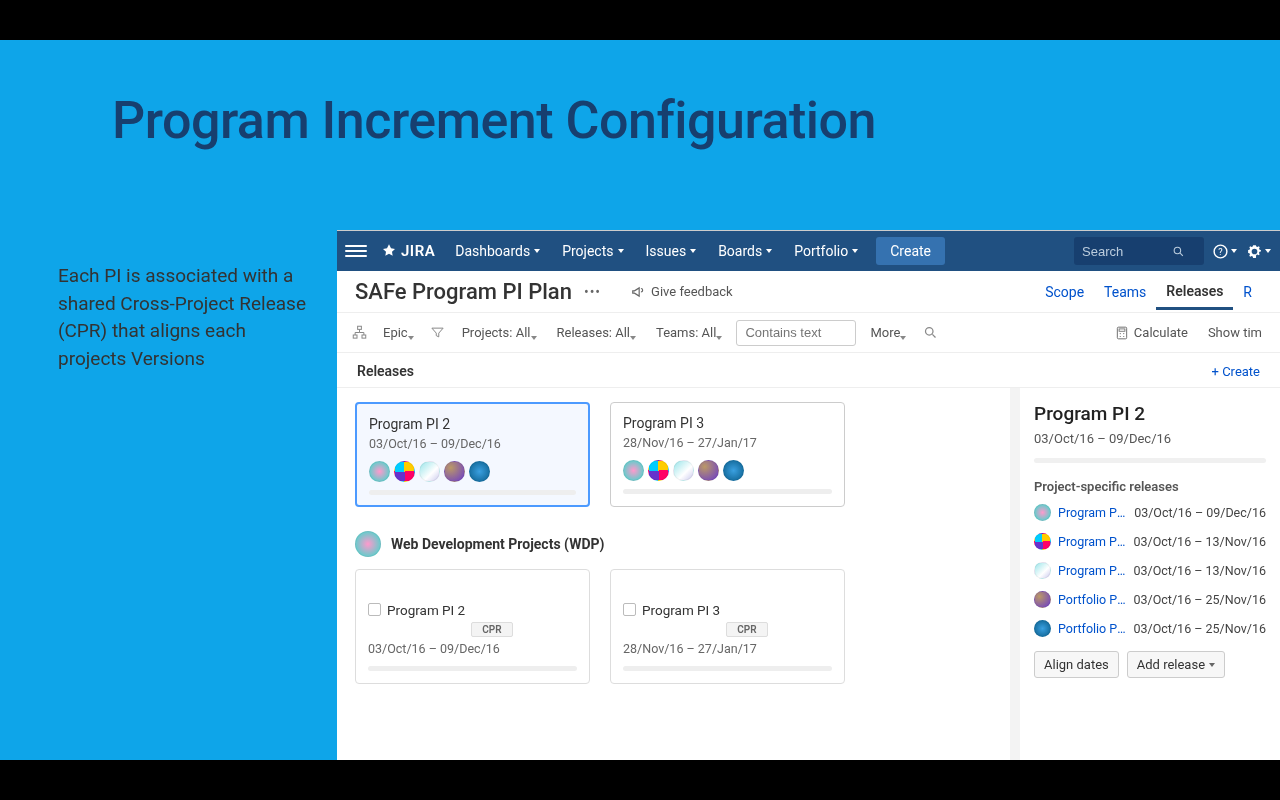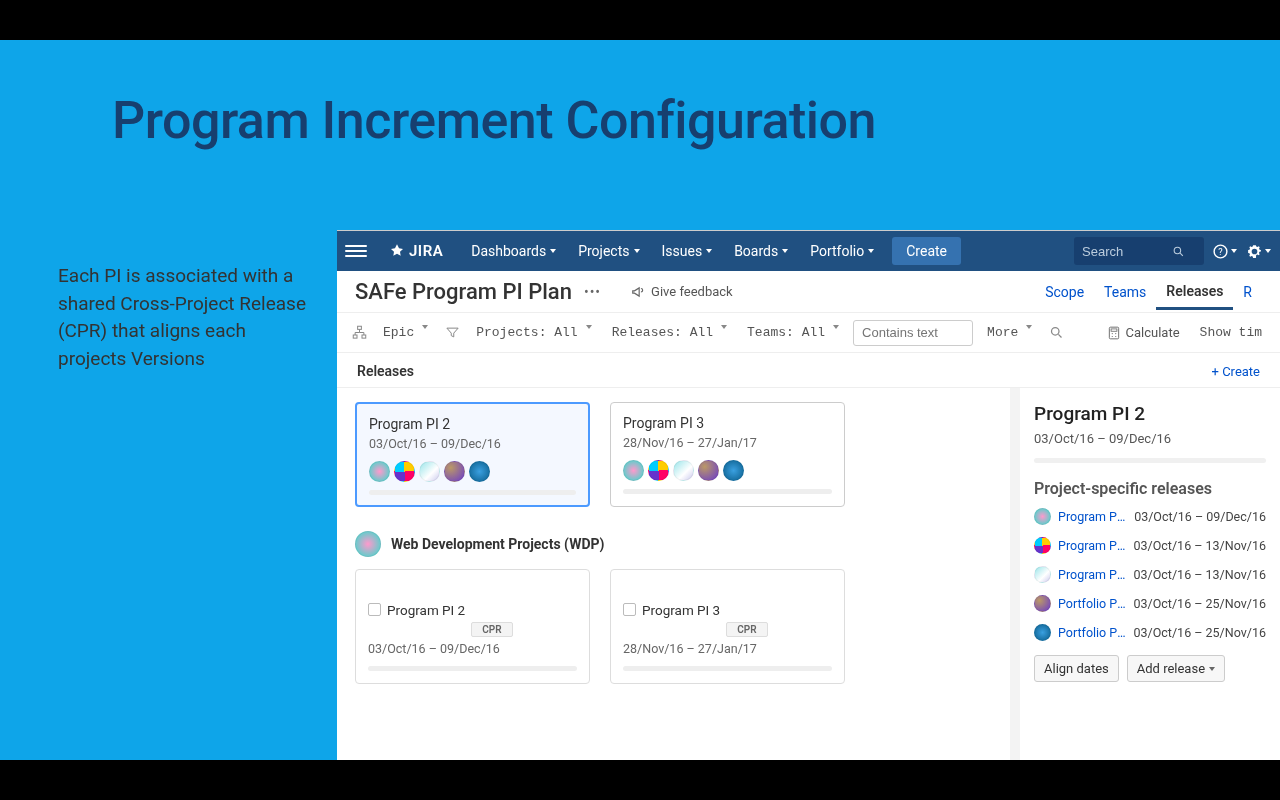--- a/index.html
+++ b/index.html
@@ -64,21 +64,21 @@
   .topbar {
     background: #205081;
     height: 40px;
     display: flex;
     align-items: center;
     color: #fff;
     padding: 0 8px;
   }
   .hamburger { width: 22px; height: 22px; display:flex; flex-direction:column; justify-content:space-around; padding:4px 0; margin-right:4px; cursor:pointer;}
   .hamburger span { height:2px; background:#fff; border-radius:1px; }
-  .logo { display:flex; align-items:center; gap:4px; font-weight:600; font-size:15px; margin: 0 18px; letter-spacing:0.5px; }
+  .logo { display:flex; align-items:center; gap:4px; font-weight:600; font-size:15px; margin: 0 10px; letter-spacing:0.5px; }
   .logo svg { width:16px; height:16px; }
   .nav { display:flex; align-items:center; gap:2px; }
   .nav-item { padding: 0 10px; height:40px; display:flex; align-items:center; gap:4px; cursor:pointer; font-size:14px; }
   .caret-down { width:0; height:0; border-left:3px solid transparent; border-right:3px solid transparent; border-top:4px solid #fff; }
   .btn-create { background:#3572b0; padding:6px 14px; border-radius:3px; margin-left:8px; cursor:pointer; font-size:14px; }
   .spacer { flex:1; }
   .search-box { background:#173f6f; border-radius:3px; height:28px; width:130px; display:flex; align-items:center; padding:0 8px; color:#ccc; }
   .search-box input { background:transparent; border:none; color:#fff; font-size:13px; width:90px; outline:none; }
   .search-box input::placeholder { color:#bcd; }
   .search-icon-sm { width:13px; height:13px; }
@@ -96,21 +96,21 @@
   .subtab { color:#0052cc; padding:10px 10px; cursor:pointer; font-size:14px; }
   .subtab.active { color:#333; font-weight:600; border-bottom:3px solid #205081; padding-bottom:8px; }
   .subtab.cut { color:#0052cc; }
 
   .filterbar {
     display:flex; align-items:center; height:40px; padding:0 12px; border-bottom:1px solid #eee; gap:8px;
     color:#555; font-size:13px;
   }
   .filterbar .ficon { width:20px; height:20px; color:#888; display:flex; align-items:center; justify-content:center; }
   .filterbar .ficon svg { width:15px; height:15px; }
-  .pill { display:flex; align-items:flex-start; gap:8px; padding:4px 6px; cursor:pointer;font-family:Liberation Mono, monospace; }
+  .pill { display:flex; align-items:flex-end; gap:0; padding:4px 6px; cursor:pointer; }
   .pill .caret-down { border-top-color:#888; }
   .filterbar input.contains { border:1px solid #ccc; border-radius:3px; height:26px; padding:0 8px; width:120px; font-size:13px; }
   .filterbar .sicon { color:#888; cursor:pointer; }
   .filterbar .right { margin-left:auto; display:flex; align-items:center; gap:14px; }
   .calc { display:flex; align-items:center; gap:5px; cursor:pointer; color:#555; }
 
   .section-bar {
     display:flex; align-items:center; justify-content:space-between;
     padding:10px 20px 8px 20px; font-size:14px;
   }
@@ -147,21 +147,21 @@
   .card2 { width:235px; border:1px solid #ddd; border-radius:4px; padding:12px; cursor:pointer; }
   .card2 .row1 { display:flex; align-items:center; gap:6px; font-size:13.5px; color:#333; margin-bottom:4px;}
   .chk { width:13px; height:13px; border:1.5px solid #bbb; border-radius:2px; display:inline-block; }
   .badge { font-size:10px; background:#f4f4f4; border:1px solid #ddd; padding:1px 10px; border-radius:2px; color:#666; font-weight:600;margin-top:40px; }
   .card2 .cdate { font-size:12.5px; color:#666; margin-bottom:10px; }
 
   
   .rp-title { font-size:19px; font-weight:500; color:#222; margin-bottom:6px; }
   .rp-date { font-size:13px; color:#555; margin-bottom:12px; }
   .rp-bar { height:5px; background:#f0f0f0; border-radius:3px; margin-bottom:16px; }
-  .rp-sub { font-size:16px; font-weight:600; color:#555; margin-bottom:10px; }
+  .rp-sub { font-size:13px; font-weight:600; color:#555; margin-bottom:10px; }
   .rp-item { display:flex; align-items:center; gap:7px; font-size:12.5px; margin-bottom:12px; }
   .rp-item .av { width:17px; height:17px; flex-shrink:0; }
   .rp-item .link { color:#0052cc; width:75px; overflow:hidden; text-overflow:ellipsis; white-space:nowrap; cursor:pointer; }
   .rp-item .dr { color:#444; flex:1; white-space:nowrap; }
   .rp-actions { display:flex; gap:8px; margin-top:14px; }
   .rp-btn { border:1px solid #ccc; border-radius:3px; padding:5px 9px; font-size:13px; color:#333; cursor:pointer; background:#f7f7f7; display:flex; align-items:center; gap:4px;}
   .rp-btn .caret-down { border-top-color:#666; }
 
   .megaphone { width:14px; height:14px; }
 </style>

